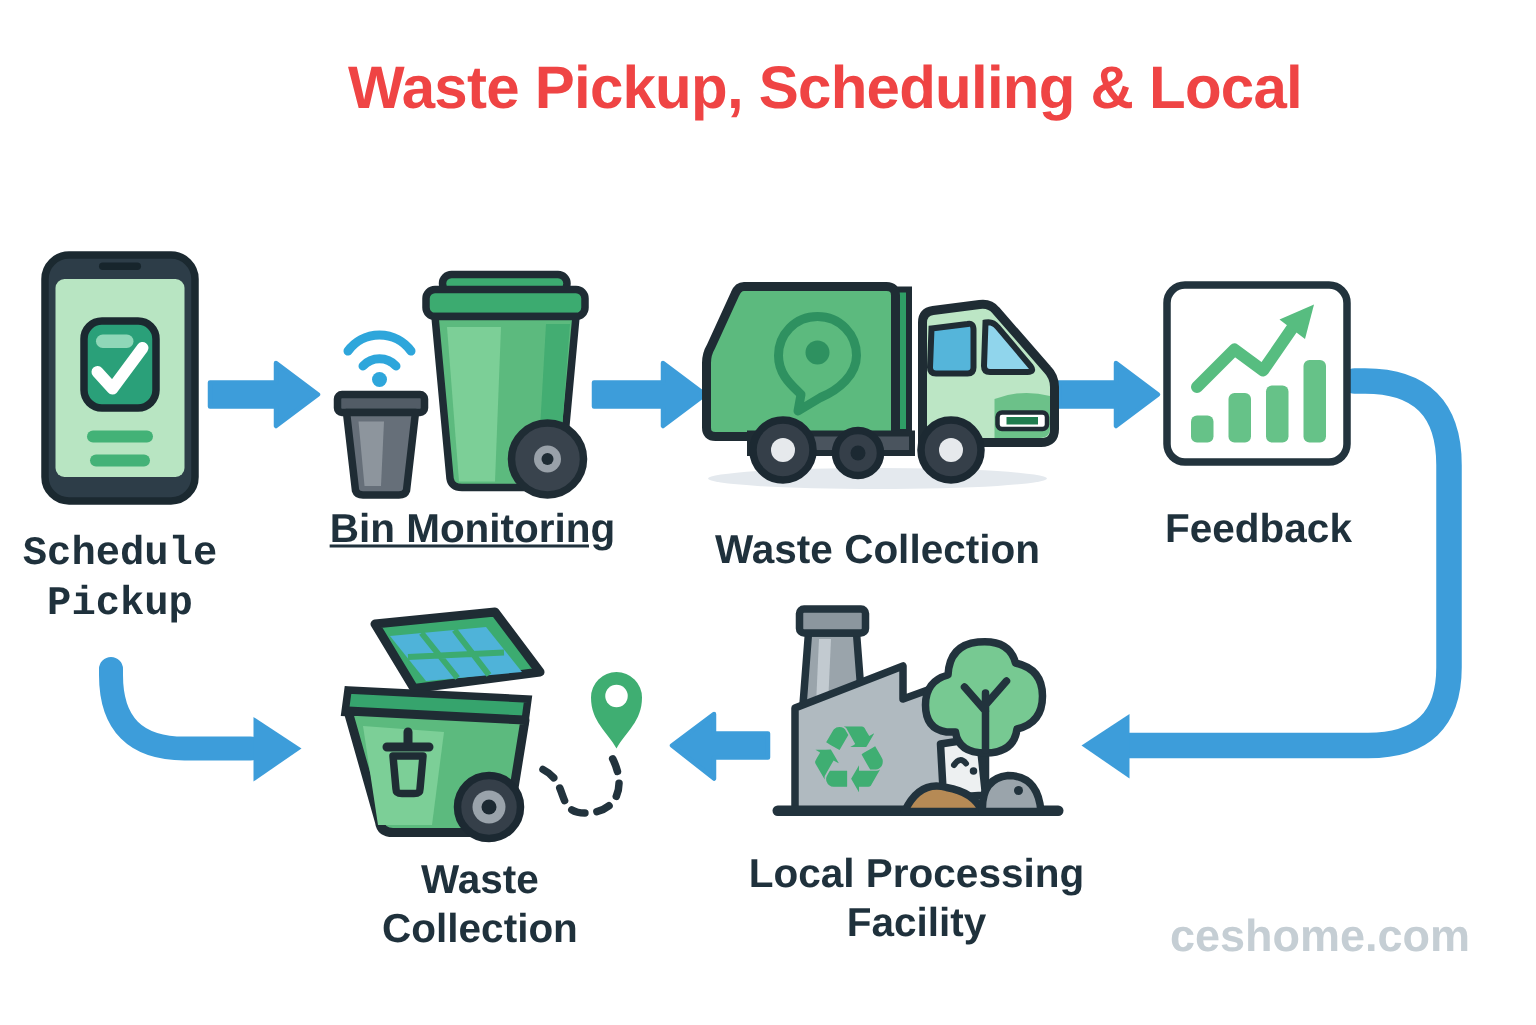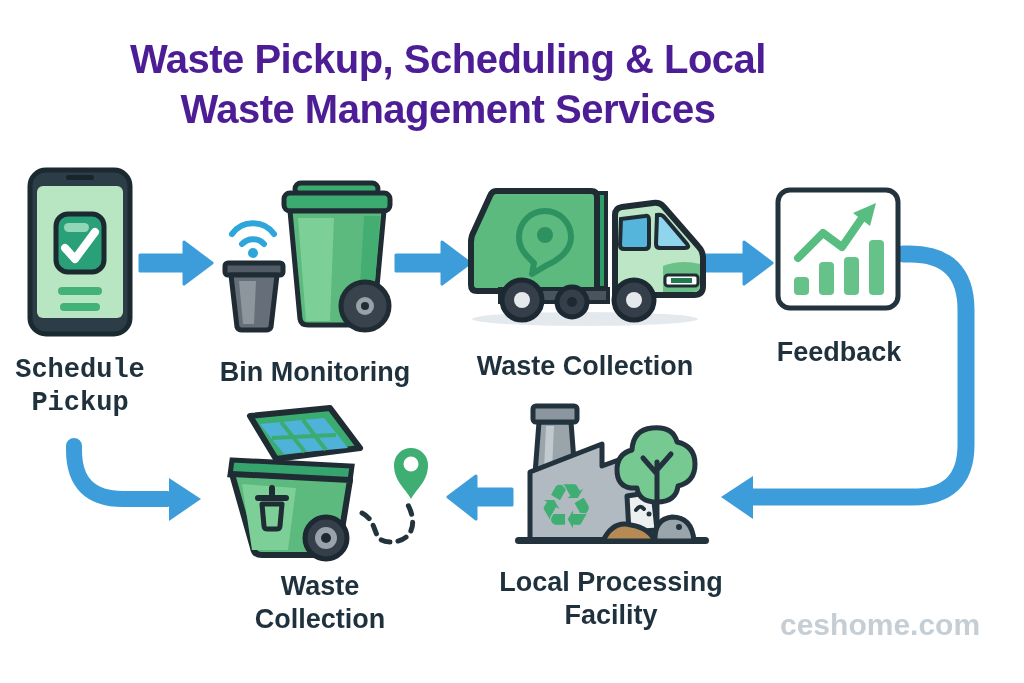--- a/index.html
+++ b/index.html
@@ -2,49 +2,48 @@
 <html><head>
 <meta charset="utf-8">
 <style>
   html,body{margin:0;padding:0;background:#ffffff;}
   #canvas{
     position:relative;width:1024px;height:683px;background:#ffffff;overflow:hidden;
     font-family:"Liberation Sans", sans-serif;color:#1f303a;
   }
   .abs{position:absolute;}
   #title{
-    left:28px;top:34px;width:840px;text-align:center;
+    left:28px;top:34px;width:840px;text-align:right;
     font-size:40px;line-height:50px;font-weight:bold;letter-spacing:-0.5px;
-    color:#4c1d95;z-index:3;
+    color:#ef4444;z-index:3;
   }
   .step-label{
     position:absolute;text-align:center;font-size:27px;line-height:33px;
     font-weight:600;color:#1f313c;z-index:3;
   }
   #lbl-schedule{left:5px;top:354px;width:150px;font-family:Liberation Mono, monospace;}
-  #lbl-binmon{left:205px;top:356px;width:220px;}
+  #lbl-binmon{left:205px;top:336px;width:220px;text-decoration:underline;}
   #lbl-wctop{left:465px;top:350px;width:240px;}
   #lbl-feedback{left:769px;top:336px;width:140px;}
   #lbl-localproc{left:486px;top:566px;width:250px;}
   #lbl-wcbottom{left:245px;top:570px;width:150px;}
   #watermark{
     left:780px;top:608px;width:220px;font-size:30px;color:#c5ced4;
     font-weight:700;z-index:3;
   }
   svg.icon{position:absolute;z-index:2;overflow:visible;}
   #arrows{position:absolute;left:0;top:0;z-index:1;}
 </style>
 </head>
 <body>
 
 <div id="canvas">
 
   <div id="title" class="abs">
     <div>Waste Pickup, Scheduling &amp; Local</div>
-    <div>Waste Management Services</div>
   </div>
 
   <svg id="arrows" width="1024" height="683" viewBox="0 0 1024 683">
     <path d="M140,255 H184 V242 L212,263 L184,284 V271 H140 Z" fill="#3d9dda" stroke="#3d9dda" stroke-width="3" stroke-linejoin="round"></path>
     <path d="M396,255 H442 V242 L470,263 L442,284 V271 H396 Z" fill="#3d9dda" stroke="#3d9dda" stroke-width="3" stroke-linejoin="round"></path>
     <path d="M706,255 H744 V242 L772,263 L744,284 V271 H706 Z" fill="#3d9dda" stroke="#3d9dda" stroke-width="3" stroke-linejoin="round"></path>
     <path d="M903,254 H910 Q966,254 966,310 V445 Q966,497 912,497 H750" fill="none" stroke="#3d9dda" stroke-width="17" stroke-linecap="round"></path>
     <polygon points="721,497 753,476 753,519" fill="#3d9dda"></polygon>
     <path d="M512,489 H476 V476 L448,497 L476,519 V505 H512 Z" fill="#3d9dda" stroke="#3d9dda" stroke-width="3" stroke-linejoin="round"></path>
     <path d="M74,446 V450 Q74,499 123,499 H167" fill="none" stroke="#3d9dda" stroke-width="16" stroke-linecap="round"></path>

